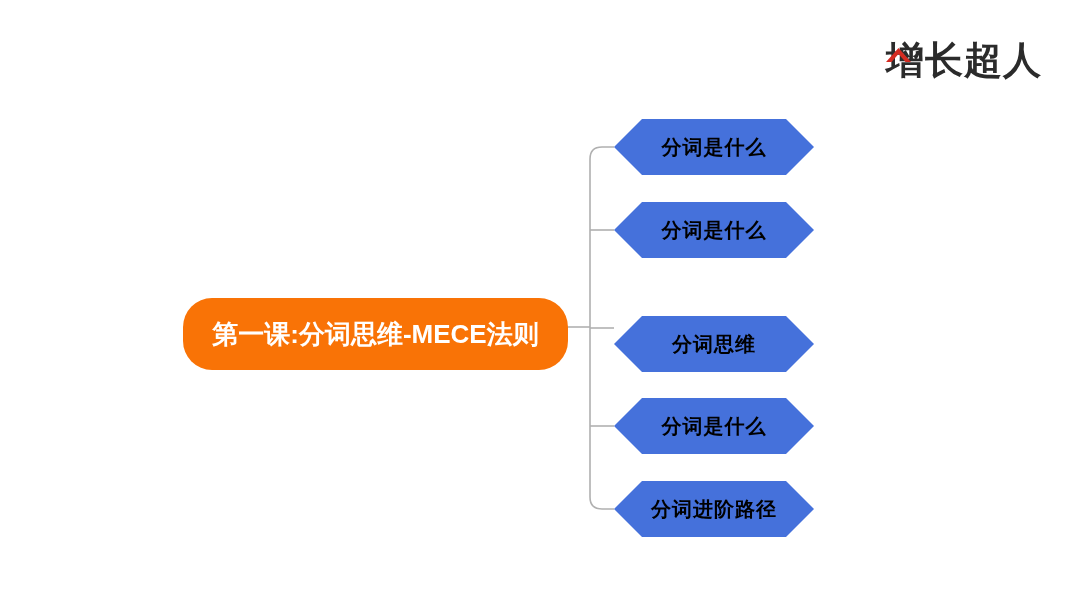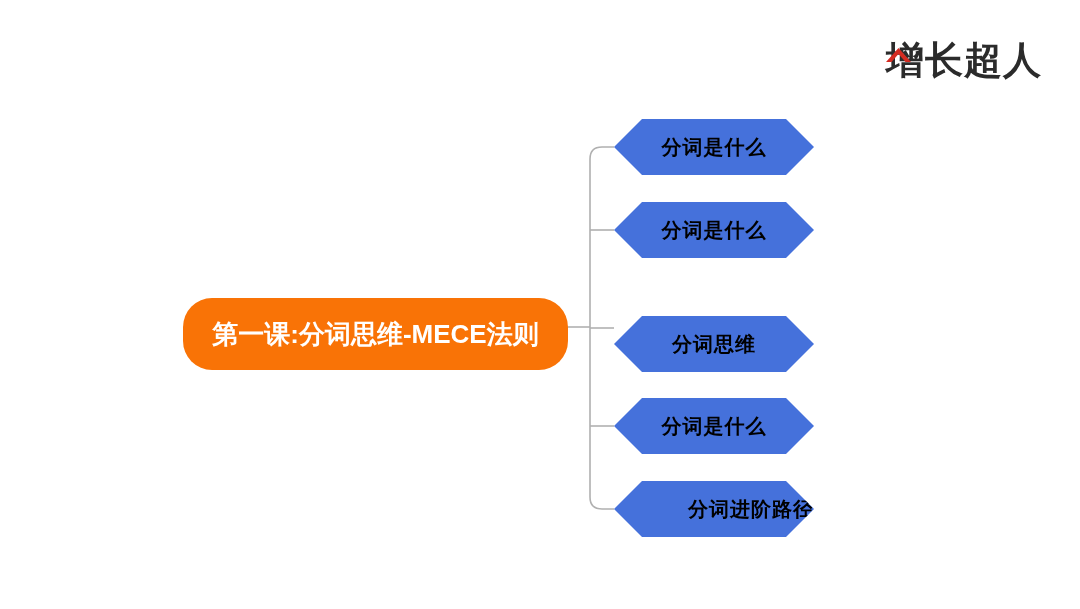--- a/index.html
+++ b/index.html
@@ -101,21 +101,21 @@
     font-size: 20px;
     font-weight: bold;
     letter-spacing: 1px;
     white-space: nowrap;
     line-height: 1;
   }
   #chev-0 { left: 614px; top: 119px; }
   #chev-1 { left: 614px; top: 202px; }
   #chev-2 { left: 614px; top: 300px; margin-top: 16px; }
   #chev-3 { left: 614px; top: 398px; }
-  #chev-4 { left: 614px; top: 481px; justify-content: flex-end; }
+  #chev-4 { left: 614px; top: 481px; }
 </style>
 </head>
 <body>
 
 <div id="slide">
 
   <div id="logo">
     <div id="logo-text">增长超人</div>
     <svg id="logo-accent" viewBox="0 0 27 17" xmlns="http://www.w3.org/2000/svg">
       <path d="M13.5 1 L26 15 L20.5 15 L13.5 7 L6.5 15 L1 15 Z" fill="#d42b21"></path>

